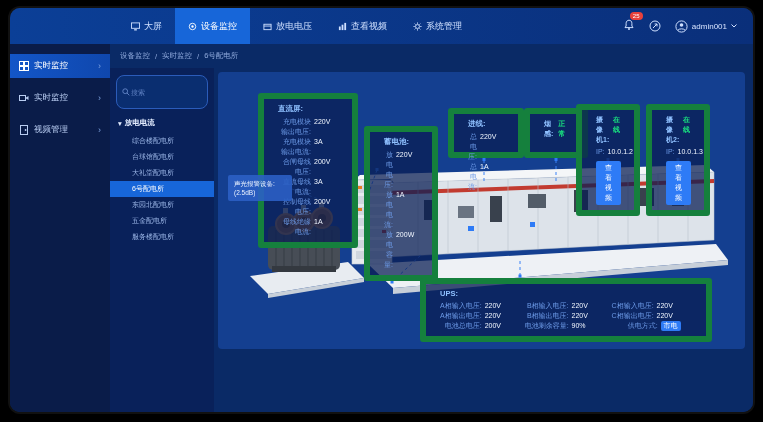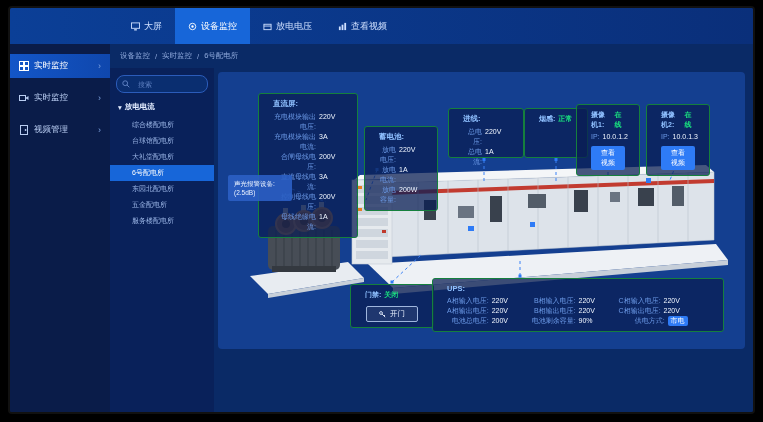--- a/index.html
+++ b/index.html
@@ -1,17 +1,17 @@
 <!DOCTYPE html>
 <html><head>
 <meta charset="utf-8">
 <style>
   * { box-sizing: border-box; margin: 0; padding: 0; }
   html,body { width:763px; height:422px; background:#000; font-family:"Liberation Sans","DejaVu Sans",sans-serif; }
-  .window { position:absolute; left:10px; top:8px; width:743px; height:404px; background:#0a2a66; border-radius:2px; overflow:hidden; display:flex; flex-direction:column; box-shadow:0 0 0 2px #111; }
+  .window { position:absolute; left:10px; top:8px; width:743px; height:404px; background:#0a2a66; border-radius:10px; overflow:hidden; display:flex; flex-direction:column; box-shadow:0 0 0 2px #111; }
 
   
   .navbar { height:36px; flex:0 0 36px; display:flex; align-items:stretch; background:linear-gradient(90deg,#0b3f97 0%,#0a2f7a 100%); padding-left:108px; }
   .nav-item { display:flex; align-items:center; gap:4px; padding:0 13px; font-size:9px; color:#cfe0ff; cursor:pointer; }
   .nav-item.active { background:#1766d9; color:#fff; }
   .nav-ico { width:9px; height:9px; display:inline-block; }
   .nav-right { margin-left:auto; display:flex; align-items:center; gap:14px; margin-right:16px; }
   .bell-wrap { position:relative; }
   .badge { position:absolute; top:-5px; left:7px; background:#e8413c; color:#fff; font-size:6px; line-height:8px; padding:0 3px; border-radius:5px; }
   .user { display:flex; align-items:center; gap:4px; color:#d7e4ff; font-size:8px; }
@@ -22,32 +22,32 @@
   .side-item { height:24px; display:flex; align-items:center; gap:5px; padding:0 9px; margin-bottom:8px; font-size:8.5px; color:#b9cdf2; cursor:pointer; }
   .side-item.active { background:linear-gradient(90deg,#1356c8,#0f47ad); color:#fff; }
   .side-chev { margin-left:auto; color:#7ea3e0; font-size:9px; }
 
   .content { flex:1; display:flex; flex-direction:column; background:#0a2a66; }
   .breadcrumb { height:24px; display:flex; align-items:center; gap:5px; padding-left:10px; font-size:7.5px; color:#8fa9dc; }
   .content-row { flex:1; display:flex; }
 
   
   .tree { width:104px; background:#09215a; padding:7px 6px; }
-  .search { height:15px; border:1px solid #2b5cba; border-radius:8px; background:#0a2e70; display:flex; align-items:center; gap:8px; padding:8px 5px; }
+  .search { height:15px; border:1px solid #2b5cba; border-radius:8px; background:#0a2e70; display:flex; align-items:center; gap:1px; padding:16px 5px; }
   .search input { flex:1; width:60px; background:transparent; border:none; outline:none; color:#cfe0ff; font-size:7px; font-family:inherit; }
   .search input::placeholder { color:#5d7fc0; }
   .tree-root { margin:9px 0 5px 2px; font-size:7.5px; font-weight:bold; color:#e2ecff; display:flex; gap:3px; align-items:center; }
   .tree-item { font-size:7px; color:#9db8e8; padding:3px 0 3px 16px; cursor:pointer; }
   .tree-item.selected { background:#1766d9; color:#fff; margin:0 -6px; padding-left:22px; }
 
   
   .main { flex:1; margin:4px 8px 63px 4px; background:#143f90; border-radius:4px; position:relative; overflow:hidden; }
   svg.layer { position:absolute; left:0; top:0; }
 
-  .panel { position:absolute; background:rgba(9,30,84,0.74); border:1px solid #15803d; border-radius:3px; padding:5px 14px; }
+  .panel { position:absolute; background:rgba(9,30,84,0.74); border:6px solid #15803d; border-radius:3px; padding:5px 14px; }
   .p-title { color:#8fc0ff; font-weight:bold; font-size:7.5px; margin-bottom:3px; }
   .p-row { display:flex; font-size:7px; line-height:10px; }
   .p-lbl { flex:1; color:#6d9be8; text-align:right; }
   .p-val { color:#f0f6ff; margin-left:3px; width:24px; text-align:left; }
   .green { color:#19e27f; font-weight:bold; }
   .btn-blue { display:block; margin:4px auto 0; background:#2e7bf6; color:#fff; border:none; border-radius:2px; font-size:7px; padding:2px 9px; font-family:inherit; cursor:pointer; }
   .btn-outline { display:flex; align-items:center; gap:4px; margin:6px auto 0; background:rgba(255,255,255,0.08); border:1px solid #9fb6de; color:#e8f0ff; border-radius:2px; font-size:7.5px; padding:2px 12px; font-family:inherit; cursor:pointer; }
   .alarm-box { position:absolute; background:rgba(43,95,196,0.9); border-radius:2px; padding:4px 6px; color:#eaf2ff; font-size:6.5px; line-height:9px; }
   .ups-grid { display:flex; gap:16px; }
   .ups-col .p-row { justify-content:flex-end; }
@@ -84,21 +84,52 @@
       <span>放电电压</span>
     </div>
     <div class="nav-item">
       <svg class="nav-ico" viewBox="0 0 10 10">
           <rect x="1" y="5" width="2" height="4" fill="#cfe0ff"></rect>
           <rect x="4" y="3" width="2" height="6" fill="#cfe0ff"></rect>
           <rect x="7" y="1" width="2" height="8" fill="#cfe0ff"></rect>
         </svg>
       <span>查看视频</span>
     </div>
-
+    <div class="nav-item">
+      <svg class="nav-ico" viewBox="0 0 10 10">
+          <circle cx="5" cy="5" r="2.2" fill="none" stroke="#cfe0ff" stroke-width="1"></circle>
+          <path d="M5 0.5 V2 M5 8 V9.5 M0.5 5 H2 M8 5 H9.5 M1.8 1.8 L2.9 2.9 M7.1 7.1 L8.2 8.2 M8.2 1.8 L7.1 2.9 M2.9 7.1 L1.8 8.2" stroke="#cfe0ff" stroke-width="1"></path>
+        </svg>
+      <span>系统管理</span>
+    </div>
+
+    <div class="nav-right">
+      <div class="bell-wrap">
+        <svg width="12" height="12" viewBox="0 0 12 12">
+            <path d="M6 1.2 C4.2 1.2 3.1 2.6 3.1 4.4 L3.1 7 L2 8.6 L10 8.6 L8.9 7 L8.9 4.4 C8.9 2.6 7.8 1.2 6 1.2 Z" fill="none" stroke="#cfe0ff" stroke-width="1"></path>
+            <circle cx="6" cy="10" r="1" fill="#cfe0ff"></circle>
+          </svg>
+        <span class="badge">25</span>
+      </div>
+      <svg width="12" height="12" viewBox="0 0 12 12">
+          <circle cx="6" cy="6" r="5" fill="none" stroke="#cfe0ff" stroke-width="1"></circle>
+          <path d="M4 8 L8 4 M8 4 H5.6 M8 4 V6.4" stroke="#cfe0ff" stroke-width="1" fill="none"></path>
+        </svg>
+      <div class="user">
+        <svg width="13" height="13" viewBox="0 0 13 13">
+            <circle cx="6.5" cy="6.5" r="5.6" fill="none" stroke="#cfe0ff" stroke-width="1"></circle>
+            <circle cx="6.5" cy="5" r="1.8" fill="#cfe0ff"></circle>
+            <path d="M3 10.2 C3.6 8.4 9.4 8.4 10 10.2" stroke="#cfe0ff" stroke-width="1" fill="none"></path>
+          </svg>
+        <span>admin001</span>
+        <svg width="6" height="4" viewBox="0 0 6 4">
+            <path d="M0.5 0.5 L3 3 L5.5 0.5" stroke="#cfe0ff" stroke-width="1" fill="none"></path>
+          </svg>
+      </div>
+    </div>
   </div>
 
   <div class="body-row">
 
     <div class="sidebar">
       <div class="side-item active">
         <svg width="10" height="10" viewBox="0 0 10 10">
             <rect x="0.5" y="0.5" width="4" height="4" fill="none" stroke="#fff" stroke-width="1"></rect>
             <rect x="5.5" y="0.5" width="4" height="4" fill="none" stroke="#fff" stroke-width="1"></rect>
             <rect x="0.5" y="5.5" width="4" height="4" fill="none" stroke="#fff" stroke-width="1"></rect>
@@ -339,35 +370,22 @@
                 <span class="p-val" style="width:auto;">10.0.1.3</span>
               </div>
             <button class="btn-blue">查看视频</button>
           </div>
 
           <div class="alarm-box" style="left:10px; top:103px; width:64px;">
             <div>声光报警设备:</div>
             <div>(2.5dB)</div>
           </div>
 
-          <div class="panel" style="left:132px; top:212px; width:84px;">
-            <div class="cam-head">
-                <span class="cam-title">门禁:</span>
-                <span class="green">关闭</span>
-              </div>
-            <button class="btn-outline">
-              <svg width="7" height="7" viewBox="0 0 7 7">
-                  <circle cx="2" cy="2" r="1.4" fill="none" stroke="#e8f0ff" stroke-width="0.9"></circle>
-                  <path d="M3 3 L6.2 6.2 M5 5 L6 4" stroke="#e8f0ff" stroke-width="0.9" fill="none"></path>
-                </svg>
-              <span>开门</span>
-            </button>
-          </div>
-
-          <div class="panel" style="left:214px; top:206px; width:292px;">
+
+          <div class="panel" style="left:202px; top:206px; width:292px;">
             <div class="p-title">UPS:</div>
             <div class="ups-grid">
               <div class="ups-col">
                 <div class="p-row">
                     <span class="p-lbl">A相输入电压:</span>
                     <span class="p-val">220V</span>
                   </div>
                 <div class="p-row">
                     <span class="p-lbl">A相输出电压:</span>
                     <span class="p-val">220V</span>

